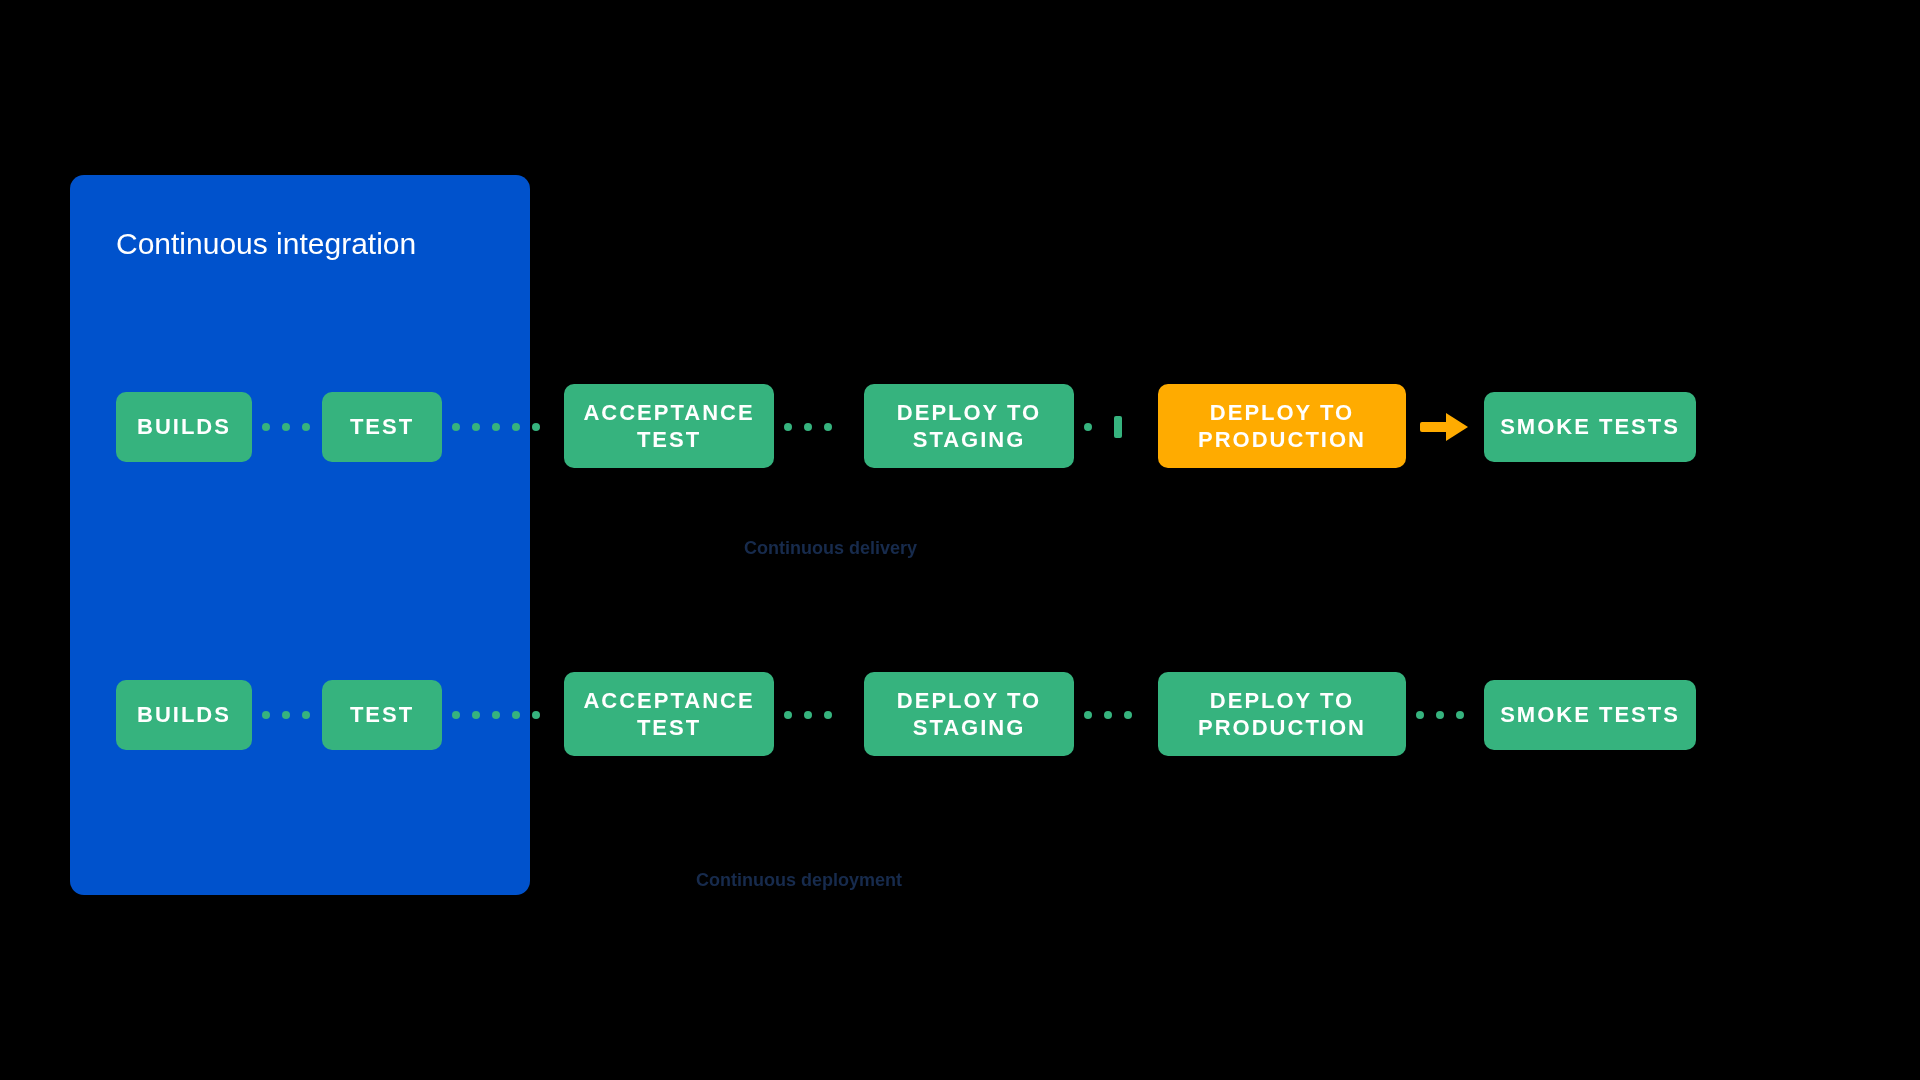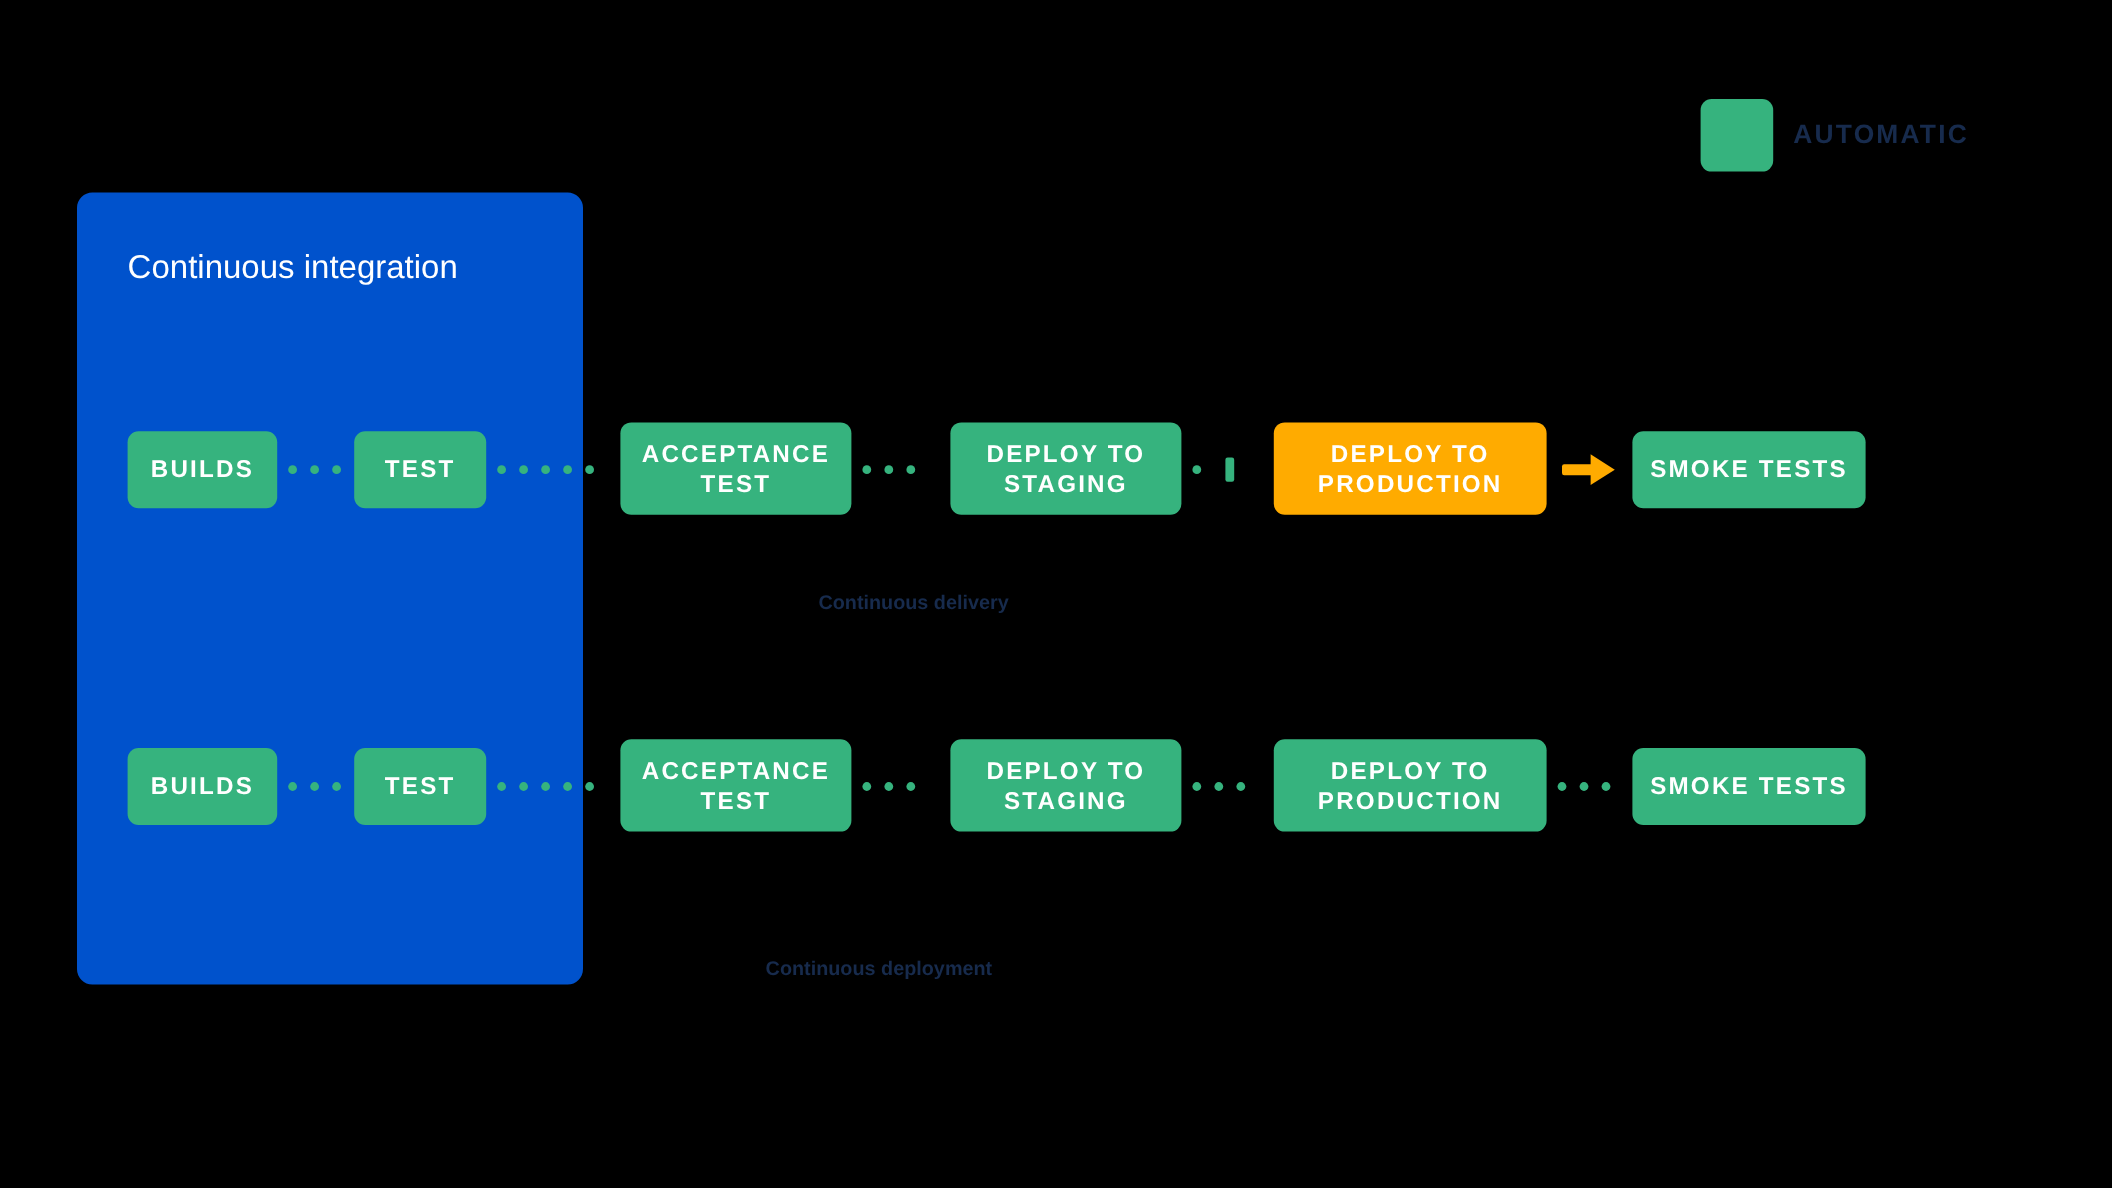--- a/index.html
+++ b/index.html
@@ -129,24 +129,20 @@
       position: absolute;
       color: #172b4d;
       font-size: 18px;
       font-weight: 700;
     }
   </style>
 </head>
 <body>
 
 <div class="legend">
-  <div class="legend-item">
-    <div class="legend-swatch swatch-green"></div>
-    <div class="legend-label">AUTOMATIC</div>
-  </div>
 </div>
 
 <div class="ci-box">
   <div class="ci-title">Continuous integration</div>
 </div>
 
 <div class="stage green" style="top:392px; left:116px; width:136px; height:70px;">BUILDS</div>
 <div class="dots" style="top:423px; left:262px;">
   <span class="dot"></span>
     <span class="dot"></span>

